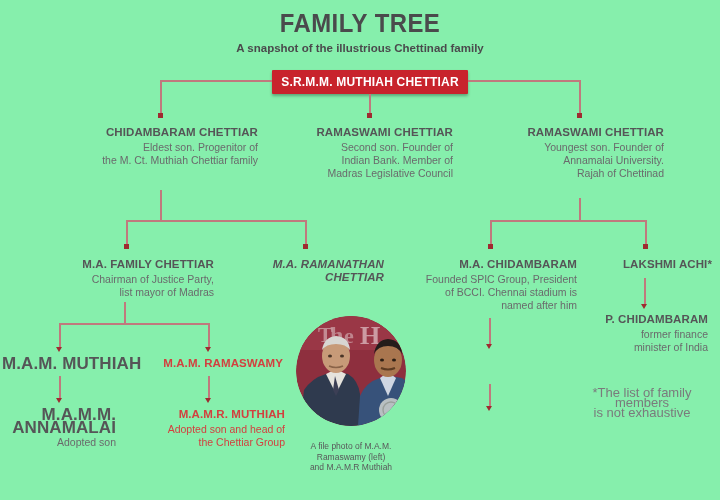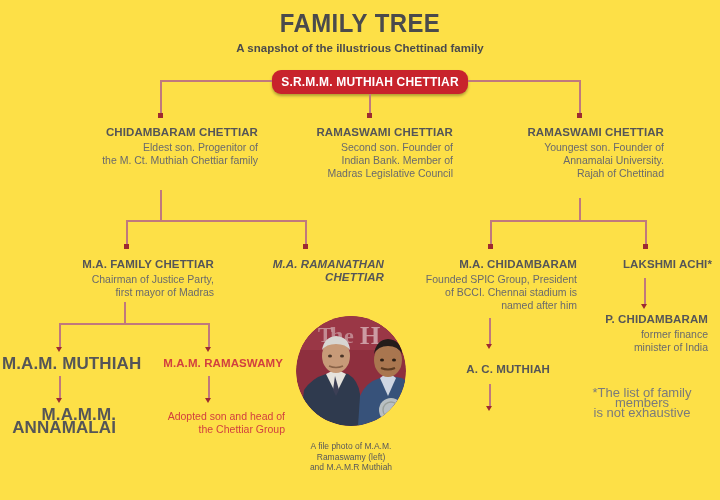--- a/index.html
+++ b/index.html
@@ -9,21 +9,21 @@
   }
   body {
     font-family: "Liberation Sans", sans-serif;
     color: #58585a;
   }
   #tree-root {
     position: relative;
     width: 720px;
     height: 500px;
     overflow: hidden;
-    background: #fde047;
+    background: #86efac;
   }
   
   .title {
     position: absolute;
     left: 0;
     top: 8px;
     width: 720px;
     text-align: center;
     font-size: 26px;
     font-weight: bold;
@@ -42,21 +42,21 @@
     font-weight: bold;
     color: #4a4a4c;
   }
   
   .root-pill {
     position: absolute;
     left: 272px;
     top: 70px;
     width: 196px;
     height: 24px;
-    border-radius: 9px;
+    border-radius: 1px;
     background: #c8232c;
     box-shadow: 0 2px 3px rgba(0,0,0,0.30);
     color: #ffffff;
     font-size: 12px;
     font-weight: bold;
     letter-spacing: 0.2px;
     display: flex;
     align-items: center;
     justify-content: center;
     text-align: center;
@@ -193,21 +193,21 @@
   <div class="vline" style="left:579px; top:198px; height:23px;"></div>
   <div class="hline" style="left:490px; top:220px; width:156px;"></div>
   <div class="vline" style="left:490px; top:220px; height:26px;"></div>
   <div class="vline" style="left:645px; top:220px; height:26px;"></div>
   <div class="sq-dot" style="left:488px; top:244px;"></div>
   <div class="sq-dot" style="left:643px; top:244px;"></div>
 
   <div class="node" style="left:36px; top:258px; width:178px;">
     <div class="nm">M.A. FAMILY CHETTIAR</div>
     <div class="ds" style="white-space:pre-line">Chairman of Justice Party,
-first mayor of Madras</div>
+list mayor of Madras</div>
   </div>
 
   <div class="node" style="left:228px; top:258px; width:156px;font-style:italic;">
     <div class="nm wrap" style="white-space:pre-line">M.A. RAMANATHAN
 CHETTIAR</div>
   </div>
 
   <div class="node" style="left:403px; top:258px; width:174px;">
     <div class="nm">M.A. CHIDAMBARAM</div>
     <div class="ds" style="white-space:pre-line">Founded SPIC Group, President
@@ -233,45 +233,44 @@
   <div class="arrow-down" style="left:641px; top:304px;"></div>
 
   <div class="node small-nm" style="left:2px; top:357px; width:116px;">
     <div class="nm">M.A.M. MUTHIAH</div>
   </div>
 
   <div class="node red" style="left:143px; top:357px; width:140px;">
     <div class="nm">M.A.M. RAMASWAMY</div>
   </div>
 
-  <div class="node" style="left:430px; top:363px; width:120px;">
-    <div class="nm">A. C. MUTHIAH</div>
-  </div>
 
   <div class="node" style="left:582px; top:313px; width:126px;">
     <div class="nm">P. CHIDAMBARAM</div>
     <div class="ds" style="white-space:pre-line">former finance
 minister of India</div>
   </div>
 
   <div class="vline" style="left:59px; top:376px; height:24px;"></div>
   <div class="arrow-down" style="left:56px; top:398px;"></div>
 
   <div class="vline" style="left:208px; top:376px; height:24px;"></div>
   <div class="arrow-down" style="left:205px; top:398px;"></div>
 
   <div class="vline" style="left:489px; top:384px; height:24px;"></div>
   <div class="arrow-down" style="left:486px; top:406px;"></div>
 
   <div class="node small-nm" style="left:4px; top:408px; width:112px;">
     <div class="nm wrap" style="white-space:pre-line">M.A.M.M.
 ANNAMALAI</div>
+    <div class="ds">Adopted son</div>
   </div>
 
   <div class="node red" style="left:133px; top:408px; width:152px;">
+    <div class="nm">M.A.M.R. MUTHIAH</div>
     <div class="ds" style="white-space:pre-line">Adopted son and head of
 the Chettiar Group</div>
   </div>
 
 
   <div class="photo">
     <svg width="110" height="110" viewBox="0 0 110 110">
       <defs>
         <clipPath id="circ">
             <circle cx="55" cy="55" r="55"></circle>

